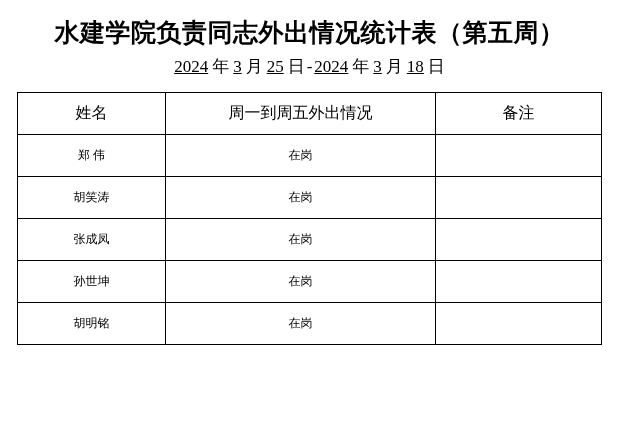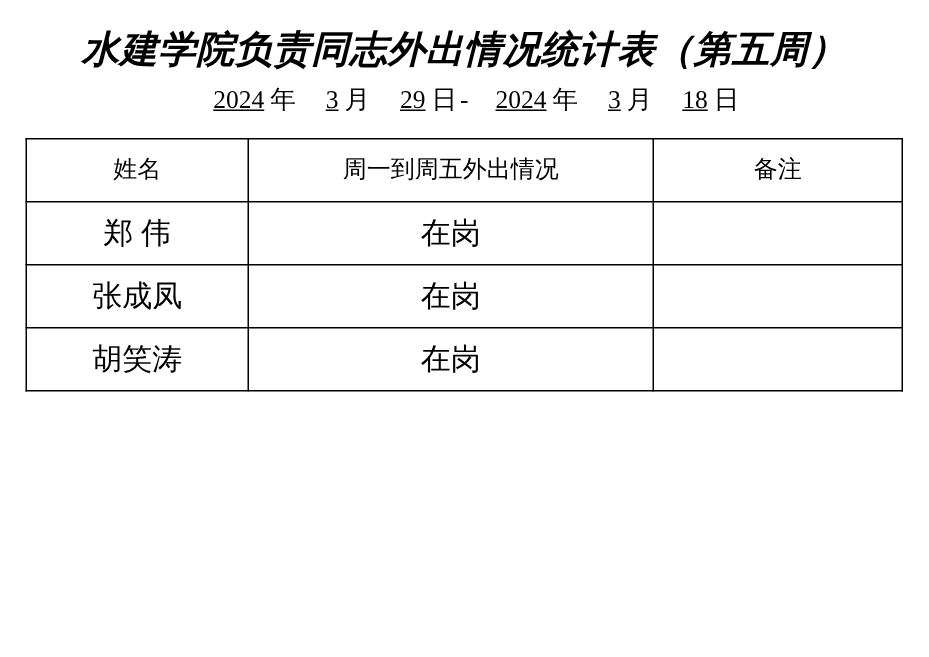--- a/index.html
+++ b/index.html
@@ -22,49 +22,47 @@
     position: relative;
   }
   .doc-title {
     text-align: center;
     font-size: 25px;
     font-weight: bold;
     letter-spacing: 0.5px;
     margin-top: 16px;
     margin-bottom: 6px;
     font-family: "Liberation Serif", "DejaVu Serif", serif;
-    font-style: italic;
   }
   .date-line {
     text-align: center;
     font-size: 17px;
     margin-bottom: 14px;
     white-space: nowrap;
   }
   .date-line .u {
     text-decoration: underline;
     padding: 0 2px;
-    margin-left: 16px;
   }
   .date-line .ch {
     padding: 0 2px;
   }
   table.main-table {
     border-collapse: collapse;
     width: 584px;
     margin: 0 auto;
     table-layout: fixed;
     border-radius: 27px;
   }
   table.main-table td, table.main-table th {
     border: 1px solid #000000;
     height: 41px;
     text-align: center;
     vertical-align: middle;
-    font-size: 20px;
+    font-size: 12px;
     font-weight: normal;
     font-family: "Liberation Serif", "DejaVu Serif", serif;
     padding: 0;
   }
   table.main-table thead td {
     font-size: 16px;
   }
   .col-name { width: 148px; }
   .col-status { width: 270px; }
   .col-remark { width: 166px; }
@@ -73,21 +71,21 @@
   }
 </style>
 </head>
 <body>
 
 <div class="page">
 
   <div class="doc-title">水建学院负责同志外出情况统计表（第五周）</div>
 
   <div class="date-line">
-    <span class="u">2024</span><span class="ch">年</span><span class="u">3</span><span class="ch">月</span><span class="u">29</span><span class="ch">日</span><span>-</span><span class="u">2024</span><span class="ch">年</span><span class="u">3</span><span class="ch">月</span><span class="u">18</span><span class="ch">日</span>
+    <span class="u">2024</span><span class="ch">年</span><span class="u">3</span><span class="ch">月</span><span class="u">25</span><span class="ch">日</span><span>-</span><span class="u">2024</span><span class="ch">年</span><span class="u">3</span><span class="ch">月</span><span class="u">18</span><span class="ch">日</span>
   </div>
 
   <table class="main-table">
     <colgroup>
       <col class="col-name">
       <col class="col-status">
       <col class="col-remark">
     </colgroup>
     <thead>
       <tr>
@@ -96,25 +94,35 @@
         <td>备注</td>
       </tr>
     </thead>
     <tbody>
       <tr>
         <td class="name-cell">郑  伟</td>
         <td>在岗</td>
         <td></td>
       </tr>
       <tr>
+        <td class="name-cell">胡笑涛</td>
+        <td>在岗</td>
+        <td></td>
+      </tr>
+      <tr>
         <td class="name-cell">张成凤</td>
         <td>在岗</td>
         <td></td>
       </tr>
       <tr>
-        <td class="name-cell">胡笑涛</td>
+        <td class="name-cell">孙世坤</td>
+        <td>在岗</td>
+        <td></td>
+      </tr>
+      <tr>
+        <td class="name-cell">胡明铭</td>
         <td>在岗</td>
         <td></td>
       </tr>
     </tbody>
   </table>
 
 </div>
 
 </body></html>

